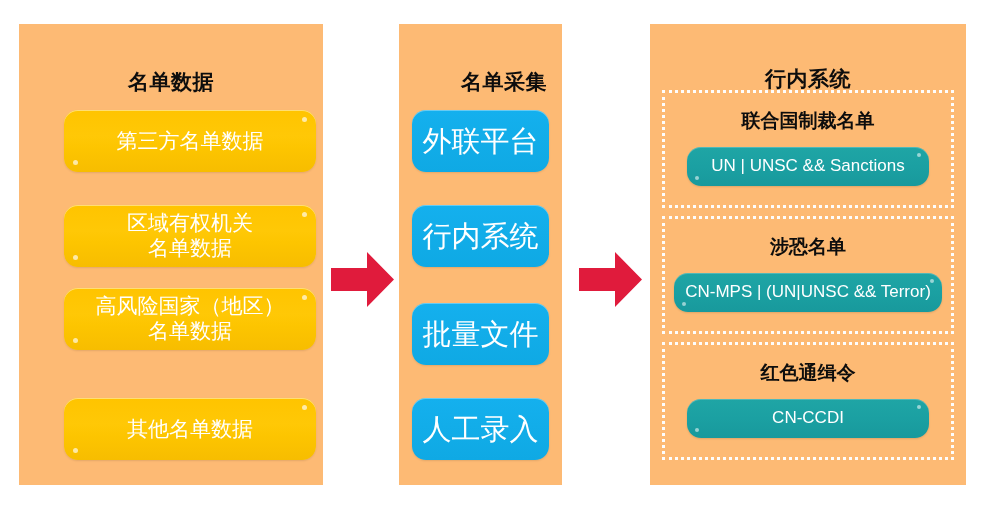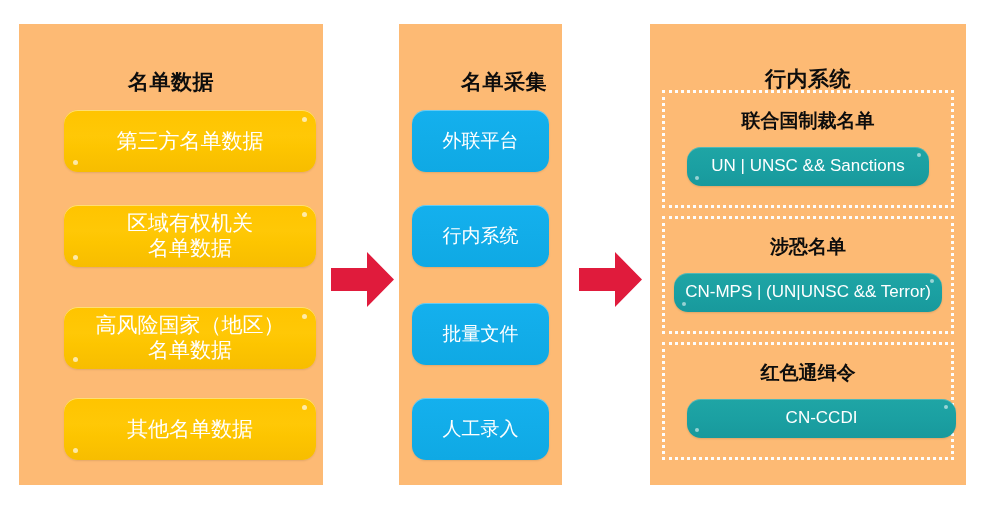--- a/index.html
+++ b/index.html
@@ -74,21 +74,21 @@
     background: rgba(255,255,255,0.65);
   }
   .pill.yellow::before { right: 9px; top: 7px; }
   .pill.yellow::after  { left: 9px;  bottom: 7px; }
 
   
   .pill.blue {
     left: 13px;
     width: 137px;
     height: 62px;
-    font-size: 19px;
+    font-size: 29px;
     background: linear-gradient(180deg, #14b0ee 0%, #12ade9 45%, #0fa9e4 100%);
     box-shadow: inset 0 1px 0 rgba(255,255,255,0.35),
                 0 1px 2px rgba(0,0,0,0.10);
   }
 
   
   .pill.teal {
     height: 39px;
     font-size: 17px;
     background: linear-gradient(180deg, #1fa5a5 0%, #1ba0a2 50%, #18999c 100%);
@@ -135,21 +135,21 @@
 </style>
 </head>
 <body>
 
 <div class="panel" id="panel-source">
   <div class="panel-title">名单数据</div>
 
   <div class="pill yellow" style="top:86px">第三方名单数据</div>
   <div class="pill yellow" style="top:181px">区域有权机关
 名单数据</div>
-  <div class="pill yellow" style="top:283px">高风险国家（地区）
+  <div class="pill yellow" style="top:264px">高风险国家（地区）
 名单数据</div>
   <div class="pill yellow" style="top:374px">其他名单数据</div>
 </div>
 
 <div class="panel" id="panel-collect">
   <div class="panel-title">名单采集</div>
 
   <div class="pill blue" style="top:86px">外联平台</div>
   <div class="pill blue" style="top:181px">行内系统</div>
   <div class="pill blue" style="top:279px">批量文件</div>
@@ -164,21 +164,21 @@
     <div class="pill teal" style="left:9px; top:54px; width:268px;">CN-MPS | (UN|UNSC &amp;&amp; Terror)</div>
   </div>
 
   <div class="dgroup" style="top:66px; height:118px">
     <div class="dgroup-title" style="top:18px">联合国制裁名单</div>
     <div class="pill teal" style="left:22px; top:54px; width:242px;">UN | UNSC &amp;&amp; Sanctions</div>
   </div>
 
   <div class="dgroup" style="top:318px; height:118px">
     <div class="dgroup-title" style="top:18px">红色通缉令</div>
-    <div class="pill teal" style="left:22px; top:54px; width:269px;">CN-CCDI</div>
+    <div class="pill teal" style="left:22px; top:54px; width:242px;">CN-CCDI</div>
   </div>
 </div>
 
 <svg class="arrow" id="arrow-1" viewBox="0 0 63 55" xmlns="http://www.w3.org/2000/svg">
   <polygon points="0,16 36,16 36,0 63,27.5 36,55 36,39 0,39" fill="#e01b3c"></polygon>
 </svg>
 
 <svg class="arrow" id="arrow-2" viewBox="0 0 63 55" xmlns="http://www.w3.org/2000/svg">
   <polygon points="0,16 36,16 36,0 63,27.5 36,55 36,39 0,39" fill="#e01b3c"></polygon>
 </svg>

